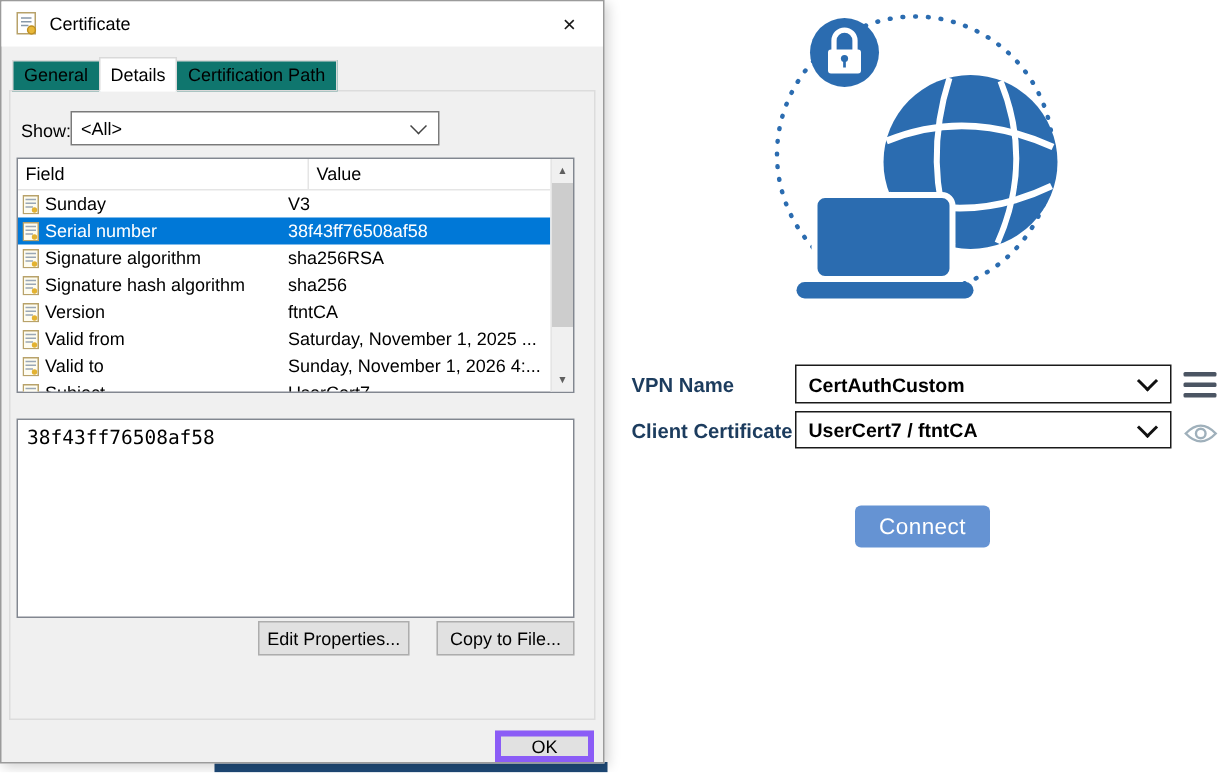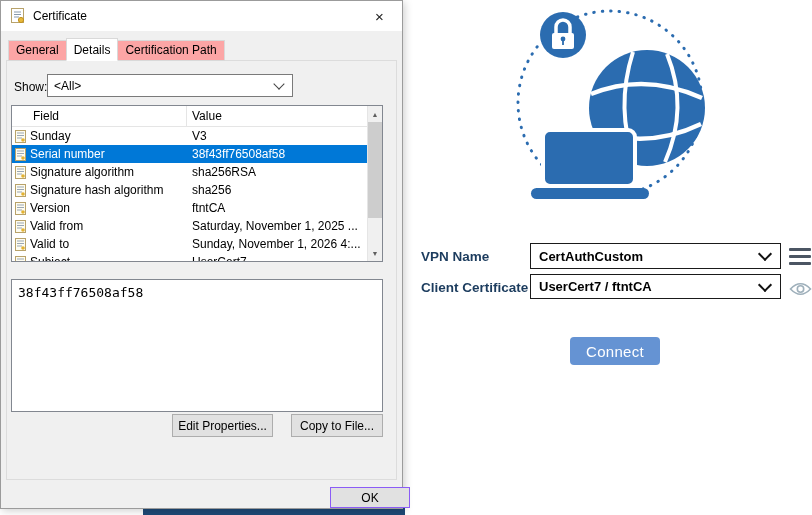--- a/index.html
+++ b/index.html
@@ -12,56 +12,56 @@
   
   .dialog{position:absolute;left:0;top:0;width:403px;height:509px;background:#f0f0f0;
           border:1px solid #9b9b9b;box-sizing:border-box;box-shadow:2px 2px 8px rgba(0,0,0,.18);z-index:2;}
   .titlebar{position:absolute;left:0;top:0;right:0;height:30px;background:#ffffff;display:flex;align-items:center;}
   .title-icon{margin-left:9px;}
   .title-text{margin-left:7px;font-size:12px;}
   .close-btn{margin-left:auto;width:45px;height:29px;display:flex;align-items:center;justify-content:center;
              font-size:15px;color:#1a1a1a;cursor:default;}
 
   .tabstrip{position:absolute;left:7px;top:39px;display:flex;z-index:6;}
-  .tab{padding:3px 7px;border:1px solid #d9d9d9;background:#fca5a5;margin-left:-1px;line-height:13px;position:relative;}
+  .tab{padding:3px 7px;border:1px solid #d9d9d9;background:#0f766e;margin-left:-1px;line-height:13px;position:relative;}
   .tab:first-child{margin-left:0;}
   .tab.active{background:#fff;border-bottom-color:#fff;padding-top:5px;margin-top:-2px;z-index:7;}
   .tabpage{position:absolute;left:5px;top:59px;width:391px;height:420px;border:1px solid #dcdcdc;background:#f0f0f0;box-sizing:border-box;}
 
   .show-label{position:absolute;left:13px;top:79px;z-index:3;}
   .show-combo{position:absolute;left:46px;top:73px;width:246px;height:23px;background:#fff;border:1px solid #7a7a7a;
               box-sizing:border-box;display:flex;align-items:center;padding-left:6px;z-index:3;}
   .chev{width:7px;height:7px;border-right:1.5px solid #444;border-bottom:1.5px solid #444;
         transform:rotate(45deg);margin-left:auto;margin-right:9px;margin-top:-3px;}
 
   .listview{position:absolute;left:10px;top:104px;width:372px;height:157px;background:#fff;
             border:1px solid #828790;box-sizing:border-box;z-index:3;}
   .lv-body{position:absolute;left:0;top:0;right:15px;bottom:0;overflow:hidden;}
   .lv-header{height:20px;display:flex;align-items:center;border-bottom:1px solid #e5e5e5;}
-  .lv-h-field{width:175px;padding-left:21px;box-sizing:border-box;border-right:1px solid #e5e5e5;height:100%;display:flex;align-items:center;}
+  .lv-h-field{width:194px;padding-left:5px;box-sizing:border-box;border-right:1px solid #e5e5e5;height:100%;display:flex;align-items:center;}
   .lv-h-value{flex:1;padding-left:5px;}
   .lv-row{height:18px;display:flex;align-items:center;}
   .lv-row.sel{background:#0078d7;color:#fff;}
   .cf{width:175px;display:flex;align-items:center;gap:4px;padding-left:3px;box-sizing:border-box;overflow:hidden;white-space:nowrap;}
   .cv{flex:1;padding-left:5px;overflow:hidden;white-space:nowrap;}
   .row-icon{flex:0 0 auto;}
 
   .sb{position:absolute;right:0;top:0;width:15px;bottom:0;background:#f0f0f0;border-left:1px solid #e5e5e5;box-sizing:border-box;}
   .sb-up,.sb-down{height:16px;display:flex;align-items:center;justify-content:center;font-size:7px;color:#5f5f5f;}
   .sb-down{position:absolute;bottom:0;left:0;right:0;}
   .sb-thumb{position:absolute;left:0;right:0;top:16px;height:96px;background:#cdcdcd;}
 
   .detailbox{position:absolute;left:10px;top:278px;width:372px;height:133px;background:#fff;border:1px solid #828790;
              box-sizing:border-box;padding:5px 6px;font-family:"DejaVu Sans Mono",monospace;font-size:13px;z-index:3;}
 
   .btn{position:absolute;background:#e1e1e1;border:1px solid #adadad;font-family:"Liberation Sans",sans-serif;
        font-size:12px;color:#000;z-index:4;padding:0;}
   .btn.edit{left:171px;top:413px;width:101px;height:23px;}
   .btn.copy{left:290px;top:413px;width:92px;height:23px;}
-  .btn.ok{left:329px;top:486px;width:80px;height:21px;border:1px solid #8b5cf6;}
+  .btn.ok{left:329px;top:486px;width:66px;height:21px;border:4px solid #8b5cf6;}
 
   
   .illustration{position:absolute;left:487px;top:2px;}
   .vpn-label{position:absolute;left:421px;font-size:13.5px;font-weight:700;color:#1c3c5e;}
   .vpn-label.l1{top:249px;}
   .vpn-label.l2{top:280px;}
   .vpn-select{position:absolute;left:530px;background:#fff;border:1px solid #1a1a1a;box-sizing:border-box;
               display:flex;align-items:center;padding-left:8px;font-size:13px;font-weight:700;color:#000;}
   .vpn-select.s1{top:243px;width:251px;height:26px;align-items:center;}
   .vpn-select.s2{top:274px;width:251px;height:25px;}

